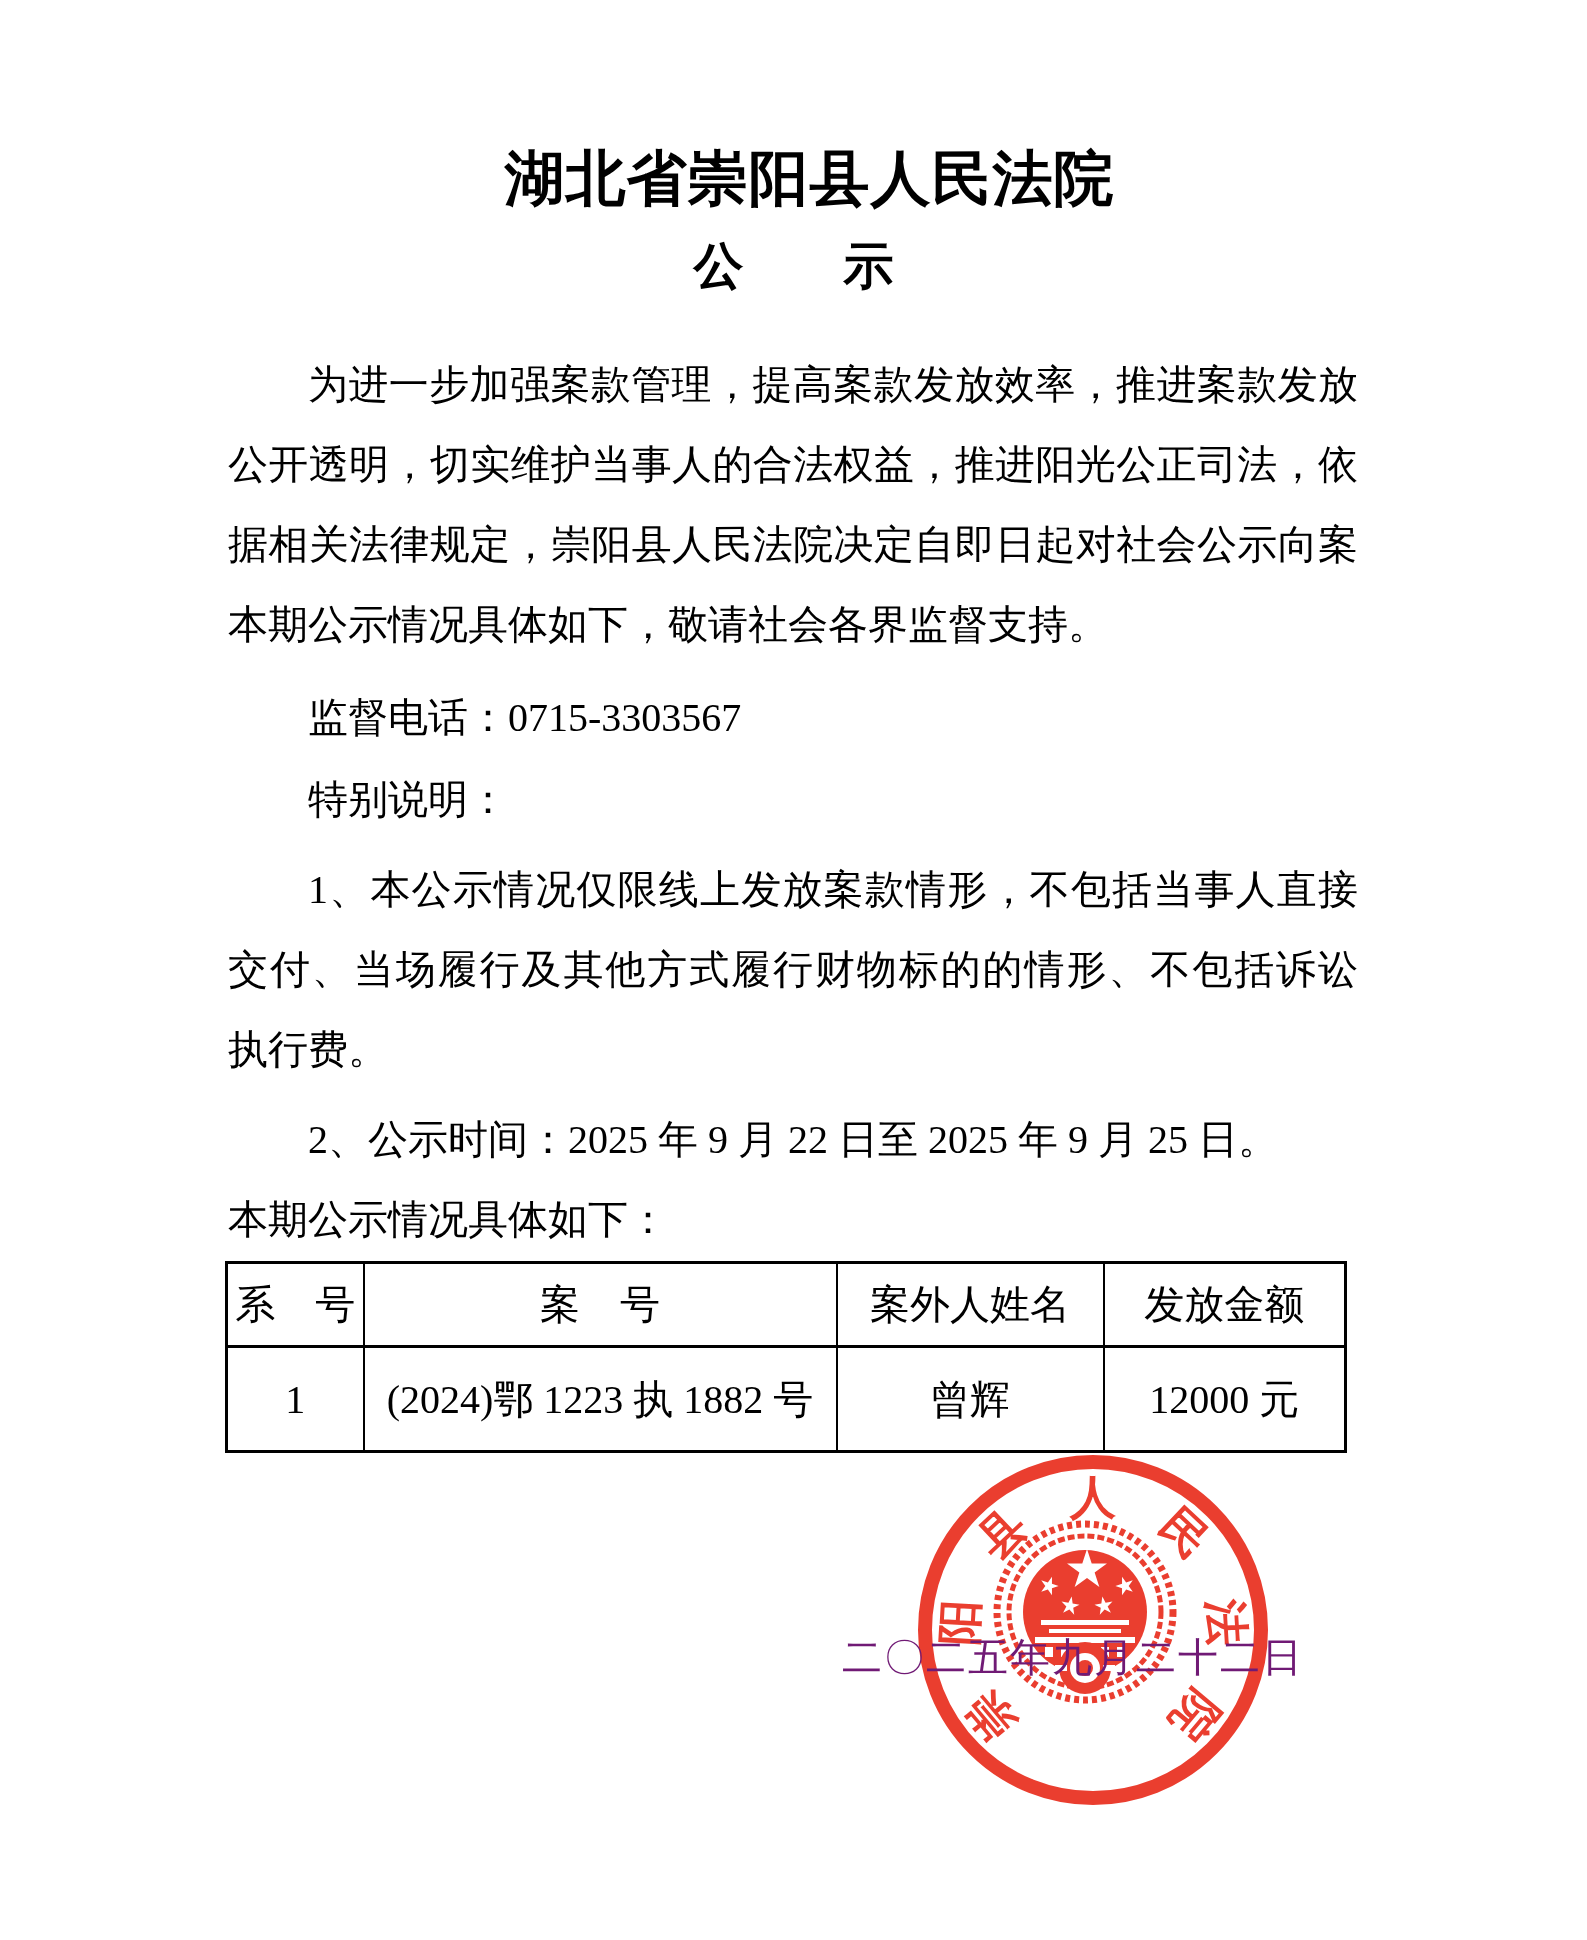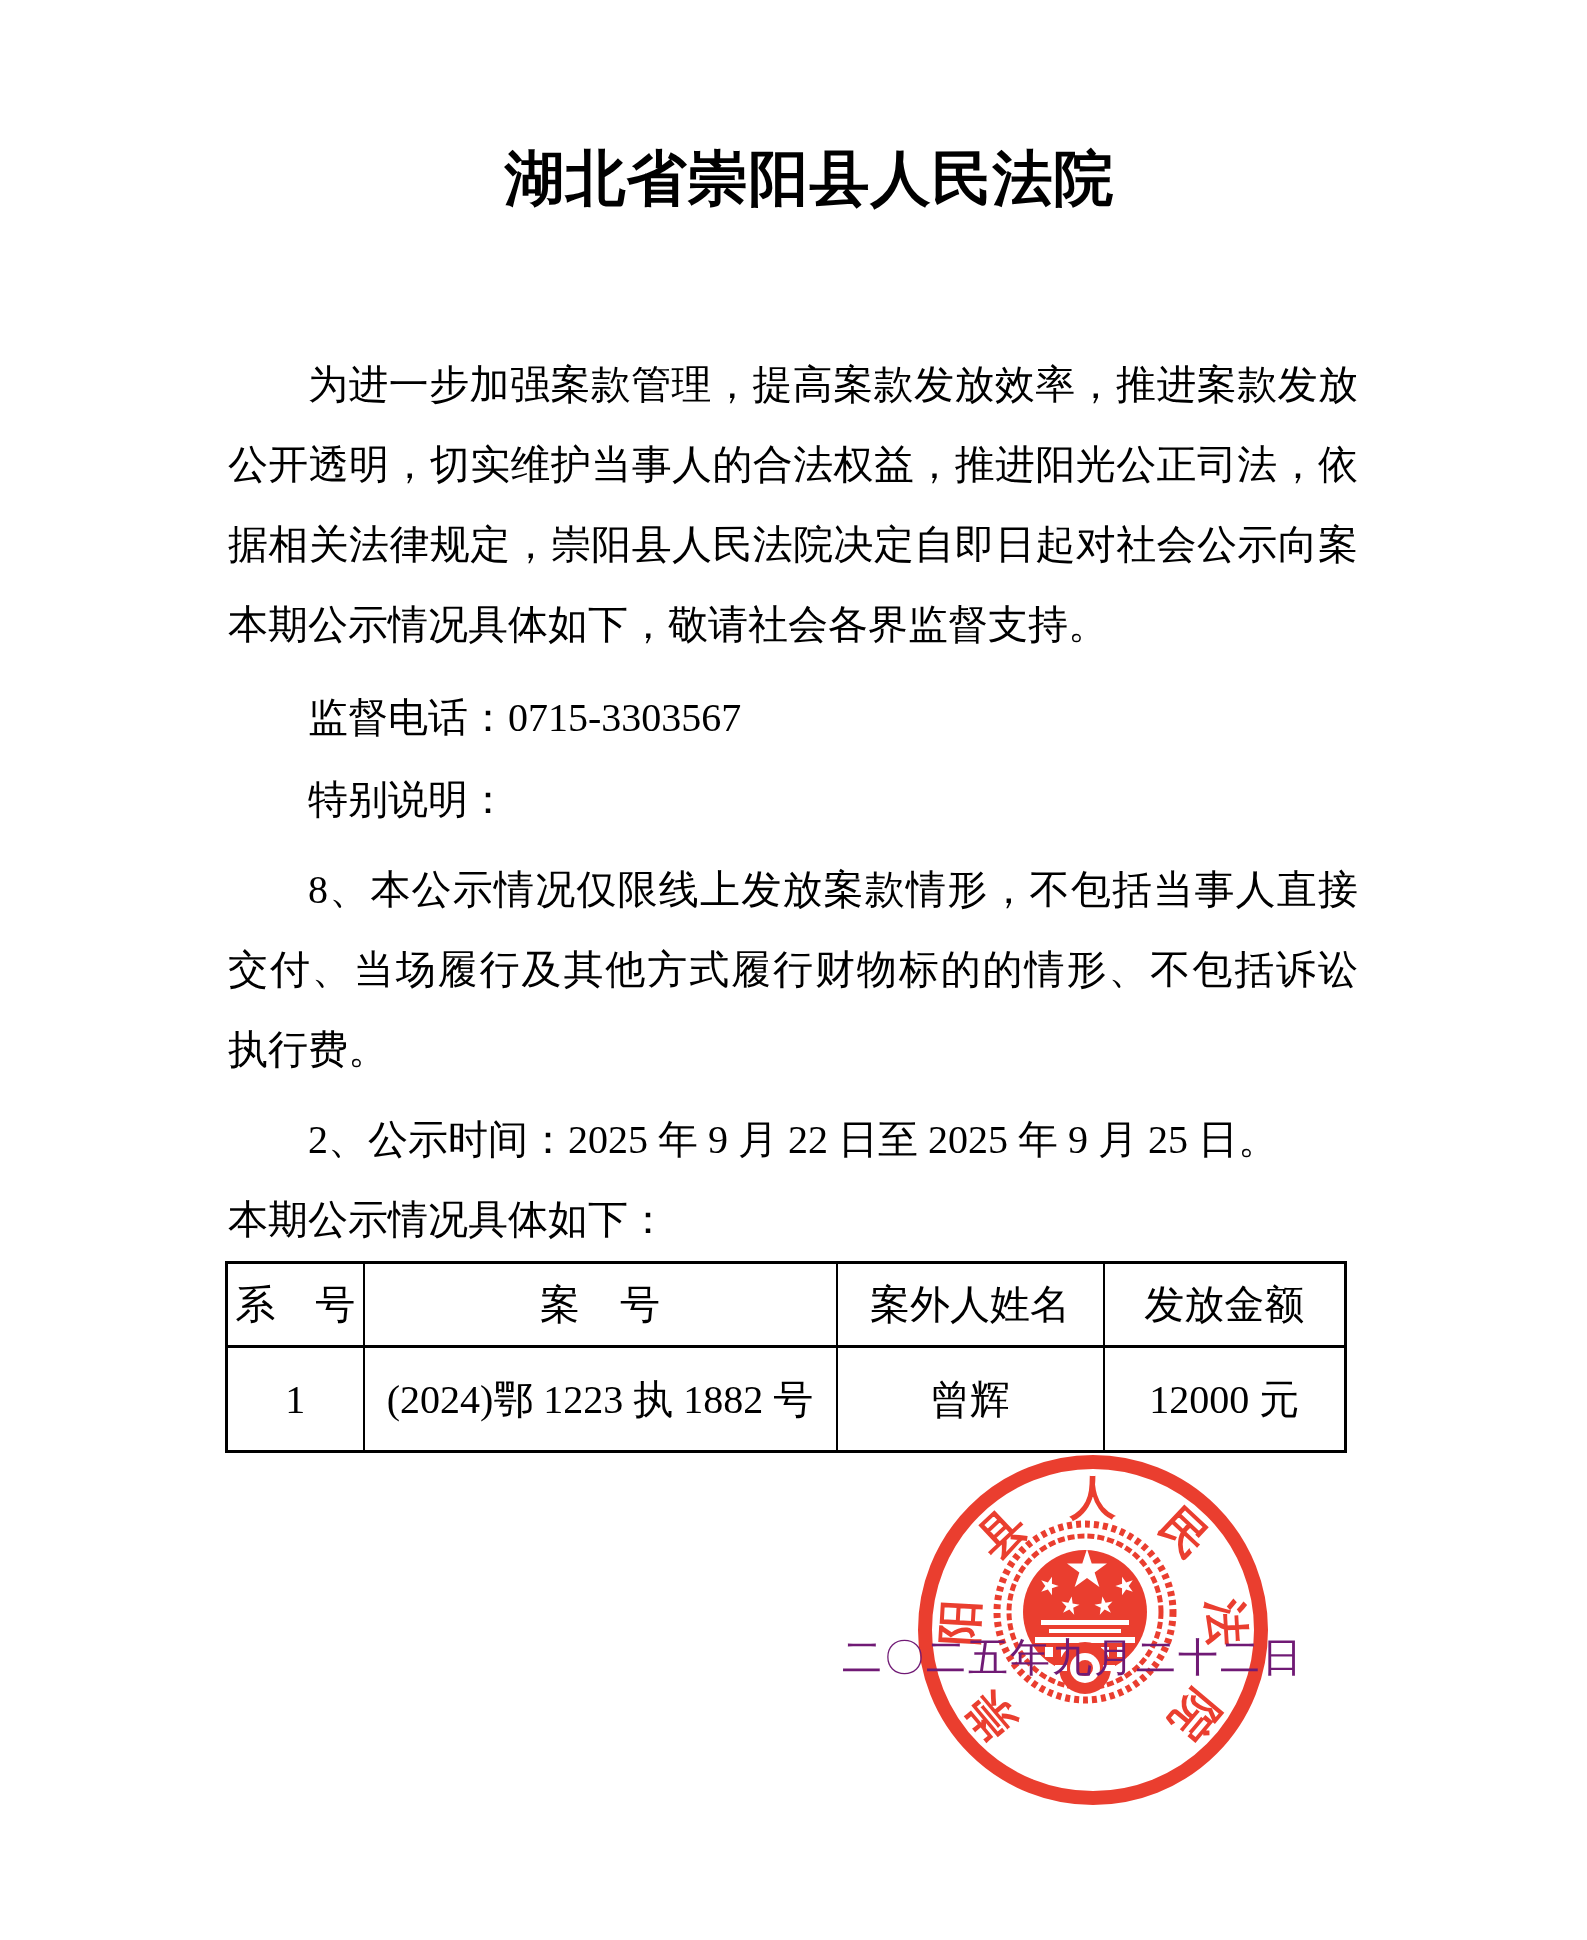--- a/index.html
+++ b/index.html
@@ -65,38 +65,39 @@
     font-size:40px;line-height:56px;letter-spacing:2px;
     color:#701a75;
   }
 </style>
 </head>
 <body>
 
 <div class="page">
 
   <h1 class="doc-title">湖北省崇阳县人民法院</h1>
+  <h2 class="doc-subtitle">公　　示</h2>
 
   <div class="block" style="top:345px">
     <div class="line jl ind">为进一步加强案款管理，提高案款发放效率，推进案款发放</div>
     <div class="line jl">公开透明，切实维护当事人的合法权益，推进阳光公正司法，依</div>
     <div class="line jl">据相关法律规定，崇阳县人民法院决定自即日起对社会公示向案</div>
     <div class="line ll">本期公示情况具体如下，敬请社会各界监督支持。</div>
   </div>
 
   <div class="block" style="top:678px">
     <div class="line ll ind">监督电话：0715-3303567</div>
   </div>
 
   <div class="block" style="top:760px">
     <div class="line ll ind">特别说明：</div>
   </div>
 
   <div class="block" style="top:850px">
-    <div class="line jl ind">8、本公示情况仅限线上发放案款情形，不包括当事人直接</div>
+    <div class="line jl ind">1、本公示情况仅限线上发放案款情形，不包括当事人直接</div>
     <div class="line jl">交付、当场履行及其他方式履行财物标的的情形、不包括诉讼费、</div>
     <div class="line ll">执行费。</div>
   </div>
 
   <div class="block" style="top:1100px">
     <div class="line ll ind">2、公示时间：2025 年 9 月 22 日至 2025 年 9 月 25 日。</div>
   </div>
 
   <div class="block" style="top:1180px">
     <div class="line ll">本期公示情况具体如下：</div>

